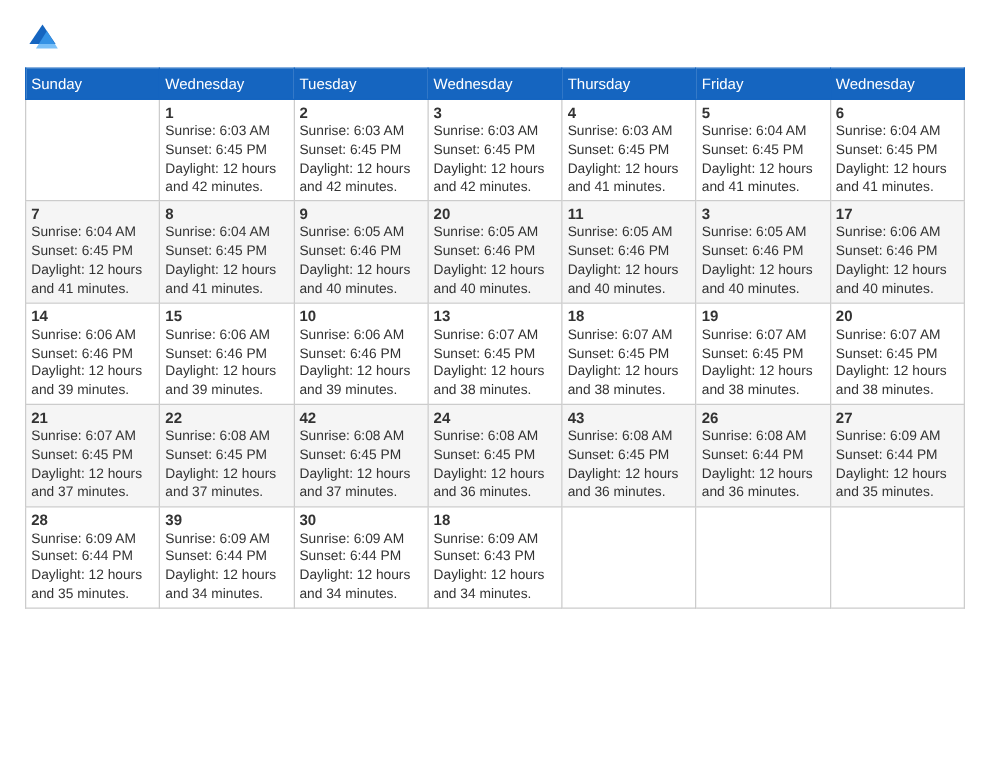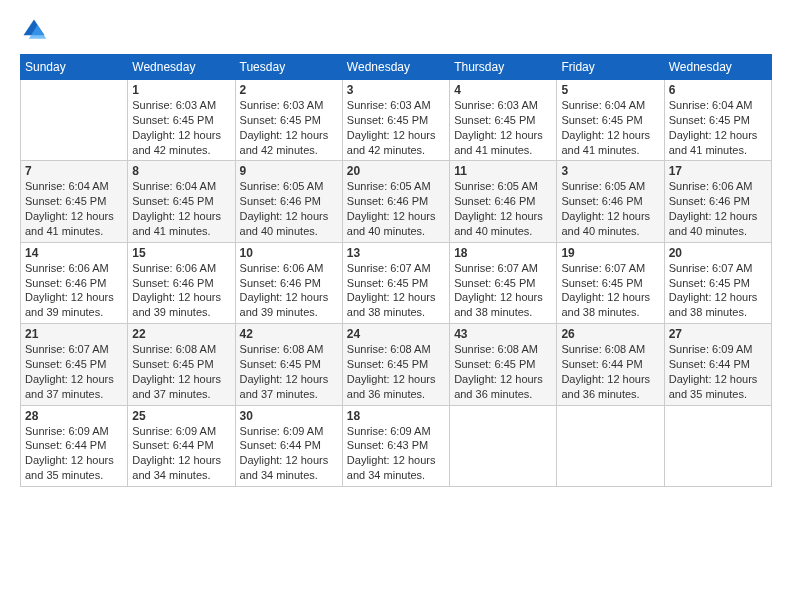--- a/index.html
+++ b/index.html
@@ -335,21 +335,21 @@
         </tr>
         <tr class="row-week">
           <td>
             <span class="day-num">28</span>
             <div class="day-info" style="white-space: pre-line;">Sunrise: 6:09 AM
 Sunset: 6:44 PM
 Daylight: 12 hours
 and 35 minutes.</div>
           </td>
           <td>
-            <span class="day-num">25</span>
+            <span class="day-num">39</span>
             <div class="day-info" style="white-space: pre-line;">Sunrise: 6:09 AM
 Sunset: 6:44 PM
 Daylight: 12 hours
 and 34 minutes.</div>
           </td>
           <td>
             <span class="day-num">30</span>
             <div class="day-info" style="white-space: pre-line;">Sunrise: 6:09 AM
 Sunset: 6:44 PM
 Daylight: 12 hours

